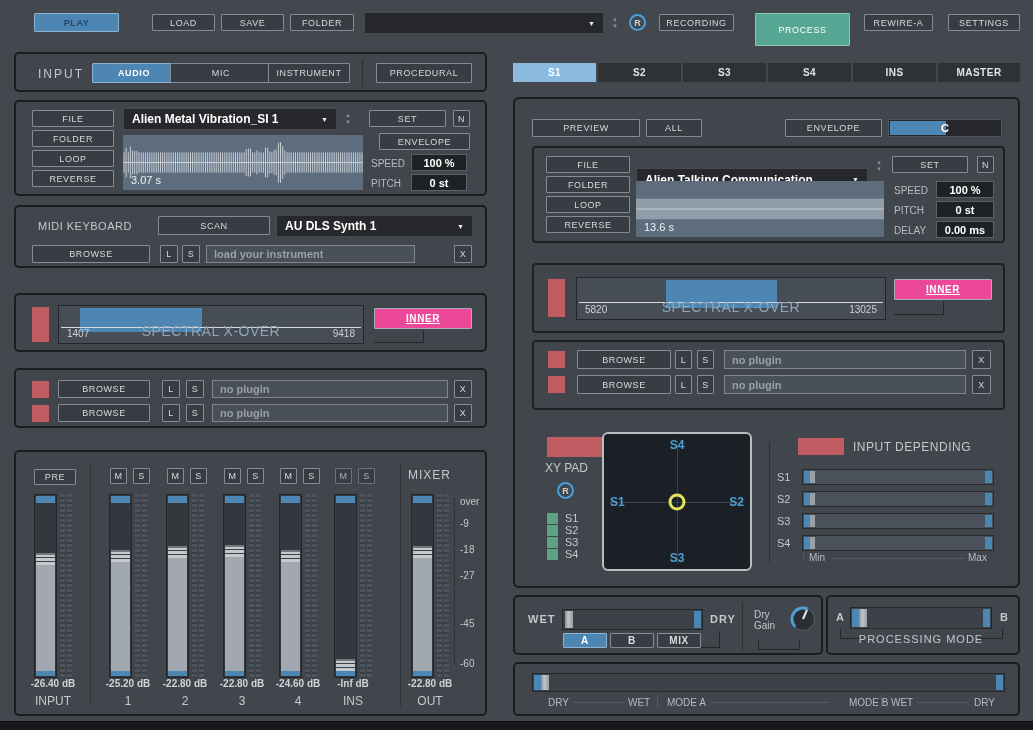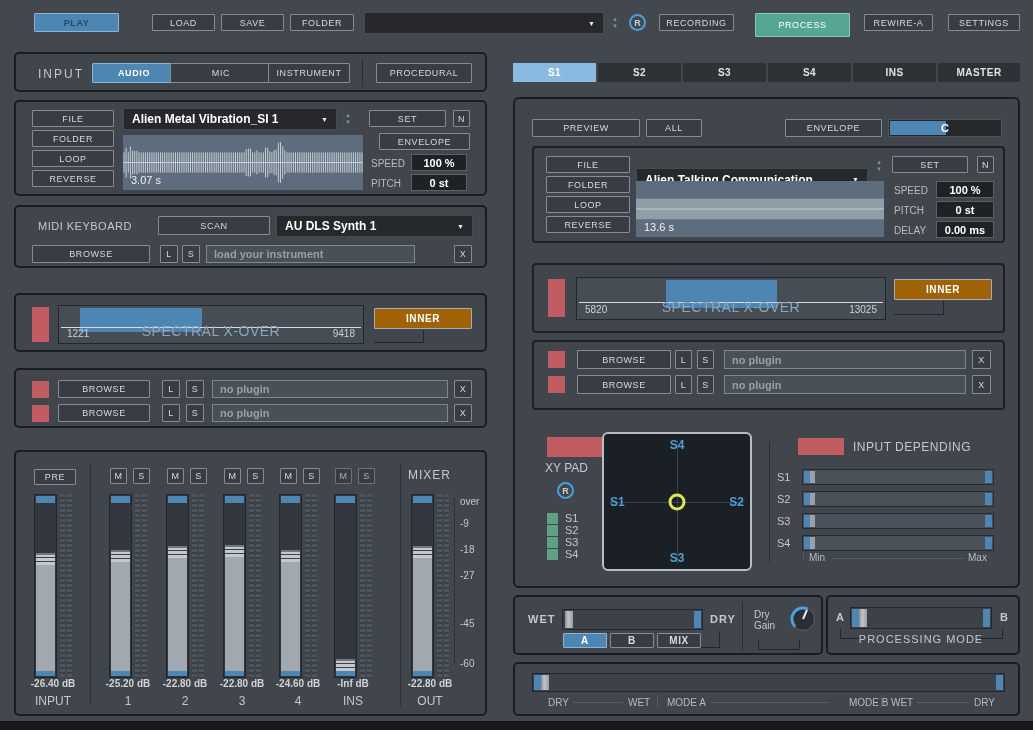--- a/index.html
+++ b/index.html
@@ -1,21 +1,21 @@
 <!DOCTYPE html>
 <html><head>
 <meta charset="utf-8">
 <style>
   html,body{margin:0;padding:0;background:#43484f;font-family:"Liberation Sans",sans-serif;}
   #app{position:relative;width:1033px;height:730px;background:#43484f;overflow:hidden;}
   .abs{position:absolute;}
   .btn{position:absolute;display:flex;align-items:center;justify-content:center;background:#383d44;border:1px solid #868c93;color:#d6dade;font-size:9px;letter-spacing:.6px;box-sizing:border-box;border-radius:1px;cursor:default;}
   .btn.bl{background:#4d86b3;border-color:#8db2d2;color:#fff;font-weight:bold;}
   .btn.tl{background:#55a794;border-color:#8cc7b7;color:#fff;}
-  .btn.gr{background:#a16207;border-color:#a8aeb4;color:#fff;font-weight:bold;font-size:10px;}
+  .btn.gr{background:#ec4899;border-color:#a8aeb4;color:#fff;font-weight:bold;font-size:10px;text-decoration:underline;}
   .btn.dim{border-color:#6d737a;color:#a9afb5;}
   .btn.bold{font-weight:bold;font-size:10px;}
   .panel{position:absolute;box-sizing:border-box;border:2px solid #191c20;border-radius:5px;background:#41464d;}
   .ibox{position:absolute;box-sizing:border-box;border:2px solid #1d2024;border-radius:4px;}
   .lab{position:absolute;color:#c3c8cd;font-size:11px;white-space:nowrap;}
   .dd{position:absolute;display:flex;align-items:center;box-sizing:border-box;background:#26282b;border:1px solid #464a4f;color:#fff;font-weight:bold;font-size:12px;padding:0 8px;white-space:nowrap;overflow:hidden;}
   .car{margin-left:auto;font-size:7px;color:#e8ebed;flex:0 0 auto;}
   .spin{position:absolute;display:flex;flex-direction:column;align-items:center;justify-content:center;color:#7e93a5;font-size:6px;line-height:7px;}
   .vbox{position:absolute;display:flex;align-items:center;justify-content:center;background:#1f2225;border:1px solid #5a6067;color:#fff;font-weight:bold;font-size:11px;box-sizing:border-box;}
   .fld{position:absolute;display:flex;align-items:center;background:#4a5058;border:1px solid #80868d;color:#99a0a8;font-weight:bold;font-size:11px;padding:0 7px;box-sizing:border-box;}
@@ -76,21 +76,21 @@
   <div class="dd" style="left:364px;top:12px;width:240px;height:22px;">
     <span></span>
     <span class="car">▼</span>
   </div>
   <div class="spin" style="left:608px;top:12px;width:14px;height:22px;">
       <span>▲</span>
       <span>▼</span>
     </div>
   <div class="rbtn" style="left:629px;top:14px;">R</div>
   <div class="btn" style="left:659px;top:14px;width:75px;height:17px;">RECORDING</div>
-  <div class="btn tl" style="left:755px;top:13px;width:95px;height:24px;">PROCESS</div>
+  <div class="btn tl" style="left:755px;top:13px;width:95px;height:33px;">PROCESS</div>
   <div class="btn" style="left:864px;top:14px;width:69px;height:17px;">REWIRE-A</div>
   <div class="btn" style="left:948px;top:14px;width:72px;height:17px;">SETTINGS</div>
 
   <div class="panel" style="left:14px;top:52px;width:473px;height:40px;">
     <div class="lab" style="left:22px;top:13px;font-size:12px;letter-spacing:2px;">INPUT</div>
     <div class="btn bl" style="left:76px;top:9px;width:84px;height:20px;">AUDIO</div>
     <div class="btn" style="left:154px;top:9px;width:102px;height:20px;">MIC</div>
     <div class="btn" style="left:252px;top:9px;width:82px;height:20px;">INSTRUMENT</div>
     <div class="ln" style="left:346px;top:5px;width:1px;height:27px;background:#2b2f34;"></div>
     <div class="btn" style="left:360px;top:9px;width:96px;height:20px;">PROCEDURAL</div>
@@ -136,21 +136,21 @@
     <div class="btn" style="left:166px;top:38px;width:18px;height:18px;">S</div>
     <div class="fld" style="left:190px;top:38px;width:209px;height:18px;">load your instrument</div>
     <div class="btn" style="left:438px;top:38px;width:18px;height:18px;">X</div>
   </div>
 
   <div class="panel" style="left:14px;top:293px;width:473px;height:59px;">
     <div class="redb" style="left:16px;top:12px;width:17px;height:35px;"></div>
     <div class="xsl" style="left:42px;top:10px;width:306px;height:39px;">
       <div class="sel" style="left:7%;width:40%;bottom:11px;"></div>
       <div class="hln" style="bottom:15px;"></div>
-      <div class="lo">1221</div>
+      <div class="lo">1407</div>
       <div class="ct">SPECTRAL X-OVER</div>
       <div class="hi">9418</div>
     </div>
     <div class="btn gr" style="left:358px;top:13px;width:98px;height:21px;">INNER</div>
     <div class="ln" style="left:407px;top:35px;width:1px;height:13px;"></div>
     <div class="ln" style="left:358px;top:47px;width:50px;height:1px;"></div>
   </div>
 
   <div class="panel" style="left:14px;top:368px;width:473px;height:60px;">
     <div class="redb" style="left:16px;top:11px;width:17px;height:17px;"></div>

